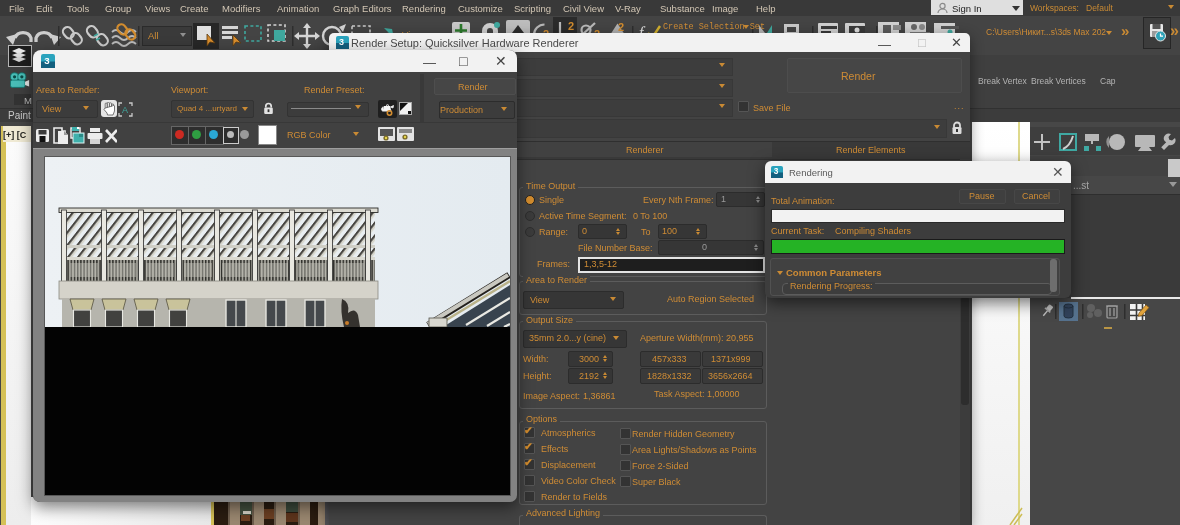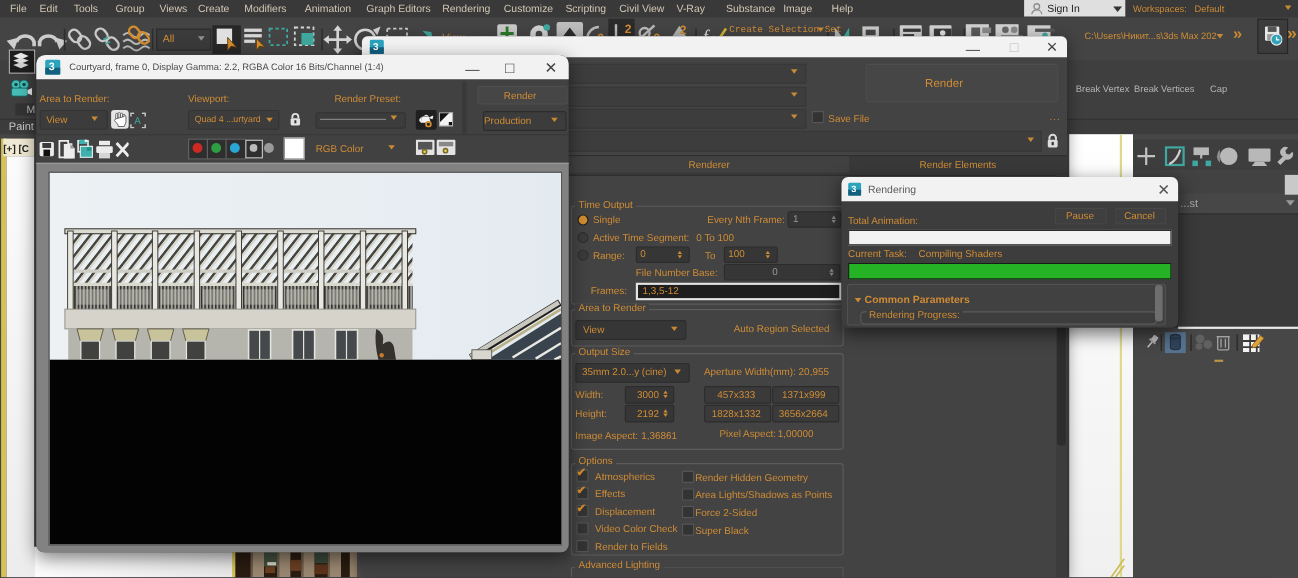--- a/index.html
+++ b/index.html
@@ -316,20 +316,21 @@
 <div class="abs" style="left:1104px;top:327px;width:8px;height:2px;background:#b99545;"></div>
 
 <div class="abs" style="left:329px;top:33px;width:641px;height:492px;z-index:10;background:#434343;border-radius:5px 5px 0 0;box-shadow:0 4px 14px rgba(0,0,0,.45);">
 
  <div class="abs" style="left:0;top:0;width:641px;height:19px;background:#f2f2f2;border-radius:5px 5px 0 0;"></div>
  <svg class="abs" style="left:7px;top:3px" width="13" height="13" viewBox="0 0 13 13">
         <rect width="13" height="13" rx="2" fill="#2aa3bd"></rect>
         <rect y="7" width="13" height="6" fill="#13607f"></rect>
         <text x="3" y="9" font-size="9" fill="#fff" font-family="Liberation Sans" font-weight="bold">3</text>
       </svg>
+ <span class="ttl" style="left:22px;top:4px;">Render Setup: Quicksilver Hardware Renderer</span>
  <span class="wbtn" style="left:549px;top:5px;">—</span>
  <span class="wbtn" style="left:589px;top:3px;color:#b9b9b9;">□</span>
  <span class="wbtn" style="left:622px;top:3px;">✕</span>
 
  <div class="abs" style="left:8px;top:25px;width:394px;height:16px;background:#3d3d3d;border:1px solid #383838;"></div>
  <div class="da" style="left:390px;top:30px;"></div>
  <div class="abs" style="left:8px;top:46px;width:394px;height:16px;background:#3d3d3d;border:1px solid #383838;"></div>
  <div class="da" style="left:390px;top:51px;"></div>
  <div class="abs" style="left:8px;top:66px;width:394px;height:16px;background:#3d3d3d;border:1px solid #383838;"></div>
  <div class="da" style="left:390px;top:71px;"></div>
@@ -407,21 +408,21 @@
  <span class="lbl" style="left:194px;top:339px;">Height:</span>
  <div class="fld" style="left:239px;top:335px;width:43px;height:14px;"></div>
  <span class="lbl" style="left:250px;top:339px;">2192</span>
  <div class="spn o" style="left:271px;top:335px;"></div>
  <div class="fld" style="left:311px;top:335px;width:59px;height:14px;background:#3a3a3a;"></div>
  <span class="lbl" style="left:318px;top:339px;">1828x1332</span>
  <div class="fld" style="left:373px;top:335px;width:59px;height:14px;background:#3a3a3a;"></div>
  <span class="lbl" style="left:379px;top:339px;">3656x2664</span>
  <span class="lbl" style="left:194px;top:359px;">Image Aspect:</span>
  <span class="lbl" style="left:254px;top:359px;">1,36861</span>
- <span class="lbl" style="left:325px;top:357px;">Pixel Aspect:</span>
+ <span class="lbl" style="left:325px;top:357px;">Task Aspect:</span>
  <span class="lbl" style="left:378px;top:357px;">1,00000</span>
 
  <div class="grp" style="left:190px;top:388px;width:246px;height:82px;"></div>
  <span class="glb" style="left:194px;top:382px;">Options</span>
  <div class="chk" style="left:195px;top:394px;"></div>
       <span class="ck" style="left:195px;top:392px;">✔</span>
  <span class="lbl" style="left:212px;top:396px;">Atmospherics</span>
  <div class="chk" style="left:195px;top:410px;"></div>
       <span class="ck" style="left:195px;top:408px;">✔</span>
  <span class="lbl" style="left:212px;top:412px;">Effects</span>
@@ -446,21 +447,20 @@
 </div>
 
 <div class="abs" style="left:33px;top:50px;width:484px;height:452px;z-index:20;background:#414141;border-radius:8px 8px 7px 7px;box-shadow:0 5px 16px rgba(0,0,0,.5);">
 
  <div class="abs" style="left:0;top:0;width:484px;height:22px;background:#f2f2f2;border-radius:8px 8px 0 0;"></div>
  <svg class="abs" style="left:8px;top:4px" width="14" height="14" viewBox="0 0 13 13">
         <rect width="13" height="13" rx="2" fill="#2aa3bd"></rect>
         <rect y="7" width="13" height="6" fill="#13607f"></rect>
         <text x="3" y="9" font-size="9" fill="#fff" font-family="Liberation Sans" font-weight="bold">3</text>
       </svg>
- <span class="ttl" style="left:30px;top:6px;font-size:8.5px;">Courtyard, frame 0, Display Gamma: 2.2, RGBA Color 16 Bits/Channel (1:4)</span>
  <span class="wbtn" style="left:390px;top:6px;">—</span>
  <span class="wbtn" style="left:426px;top:4px;font-size:14px;">□</span>
  <span class="wbtn" style="left:462px;top:4px;font-size:14px;">✕</span>
 
  <span class="lbl" style="left:3px;top:36px;">Area to Render:</span>
  <div class="fld" style="left:3px;top:50px;width:60px;height:16px;background:#3c3c3c;border-color:#333;"></div>
  <span class="lbl" style="left:9px;top:55px;">View</span>
  <div class="da" style="left:50px;top:56px;"></div>
  <div class="abs" style="left:68px;top:50px;width:16px;height:17px;background:#e6e6e6;border-radius:3px;"></div>
  <svg class="abs" style="left:70px;top:52px" width="13" height="14" viewBox="0 0 13 14">

